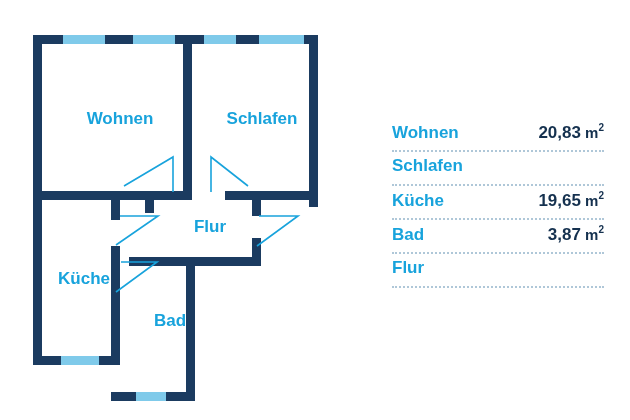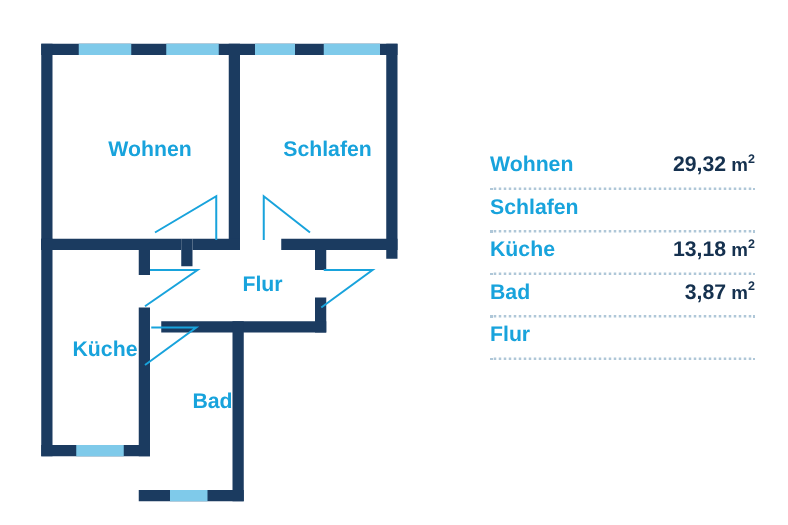--- a/index.html
+++ b/index.html
@@ -152,30 +152,30 @@
         <text class="room-label" x="84" y="280">Küche</text>
         <text class="room-label" x="170" y="322">Bad</text>
       </g>
     </svg>
   </div>
 
   <div id="legend-panel">
 
     <div class="legend-row">
       <span class="legend-name">Wohnen</span>
-      <span class="legend-value"><span>29,32</span><span class="unit">&nbsp;</span><span class="unit">m</span><span class="sup">2</span></span>
+      <span class="legend-value"><span>20,83</span><span class="unit">&nbsp;</span><span class="unit">m</span><span class="sup">2</span></span>
     </div>
 
     <div class="legend-row">
       <span class="legend-name">Schlafen</span>
     </div>
 
     <div class="legend-row">
       <span class="legend-name">Küche</span>
-      <span class="legend-value"><span>13,18</span><span class="unit">&nbsp;</span><span class="unit">m</span><span class="sup">2</span></span>
+      <span class="legend-value"><span>19,65</span><span class="unit">&nbsp;</span><span class="unit">m</span><span class="sup">2</span></span>
     </div>
 
     <div class="legend-row">
       <span class="legend-name">Bad</span>
       <span class="legend-value"><span>3,87</span><span class="unit">&nbsp;</span><span class="unit">m</span><span class="sup">2</span></span>
     </div>
 
     <div class="legend-row">
       <span class="legend-name">Flur</span>
     </div>

